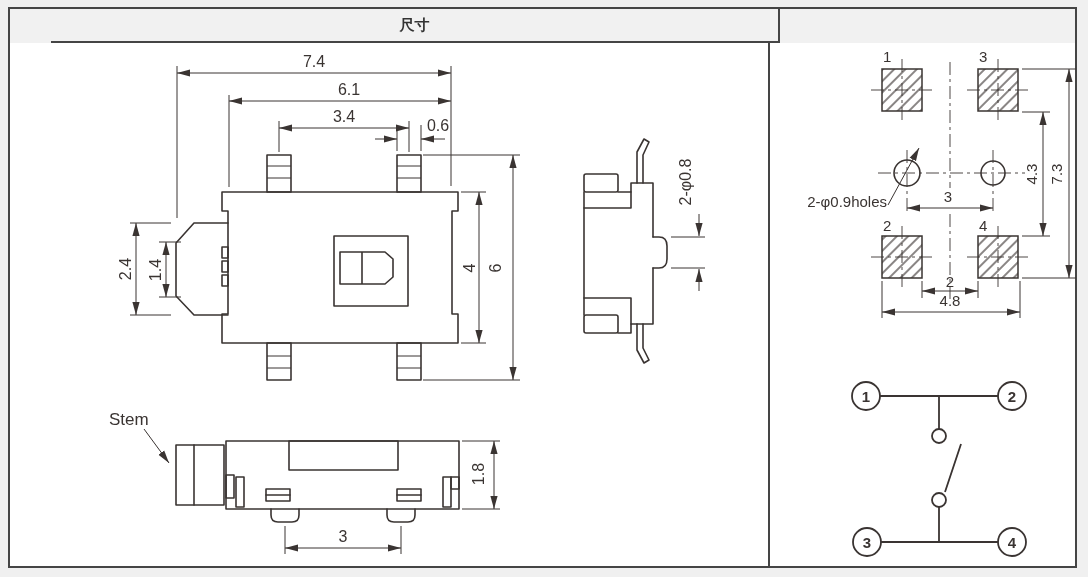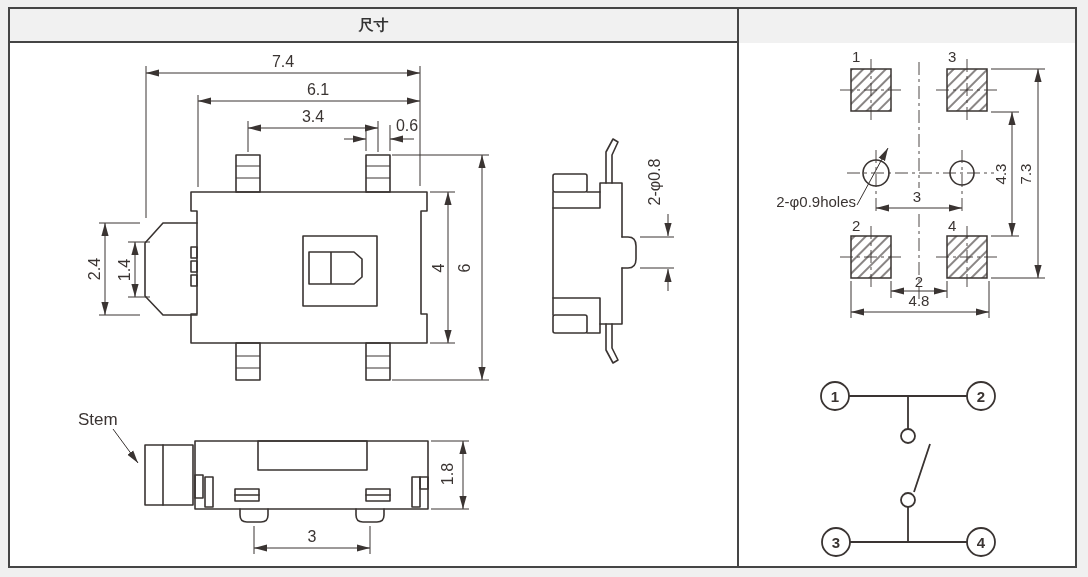--- a/index.html
+++ b/index.html
@@ -15,24 +15,25 @@
     background:var(--panel_bg,#fff);
     border:2px solid var(--border,#454545);
     box-sizing:border-box;
   }
   .hdr{display:flex;height:34px;background:var(--header_bg,#f1f1f1);}
   .hdr-cell{
     display:flex;align-items:center;justify-content:center;
     font-size:15px;font-weight:600;color:#333;
     border-bottom:2px solid var(--border,#454545);
     box-sizing:border-box;
+    margin-left:41px;
   }
   .hdr-cell.l{width:729px;border-right:2px solid var(--border,#454545);}
   .hdr-cell.r{flex:1;}
-  .content{display:flex;height:523px;}
+  .content{display:flex;height:523px;padding-left:31px;}
   .cell{box-sizing:border-box;}
   .cell.l{width:729px;border-right:2px solid var(--border,#454545);}
   .cell.r{flex:1;}
   svg{display:block;}
   .ln{stroke:var(--line,#3a3432);fill:none;stroke-width:1.6;stroke-linejoin:round;stroke-linecap:round;}
   .ln2{stroke:var(--line,#3a3432);fill:none;stroke-width:1.8;}
   .pad{fill:url(#hatch);stroke:var(--line,#3a3432);stroke-width:1.5;}
   .dim{stroke:var(--line,#3a3432);fill:none;stroke-width:1;}
   .dsh{stroke:var(--line,#3a3432);fill:none;stroke-width:0.9;stroke-dasharray:13 4 3 4;}
   .dimtxt{font-family:"Liberation Sans",sans-serif;font-size:16px;fill:var(--line,#3a3432);}

